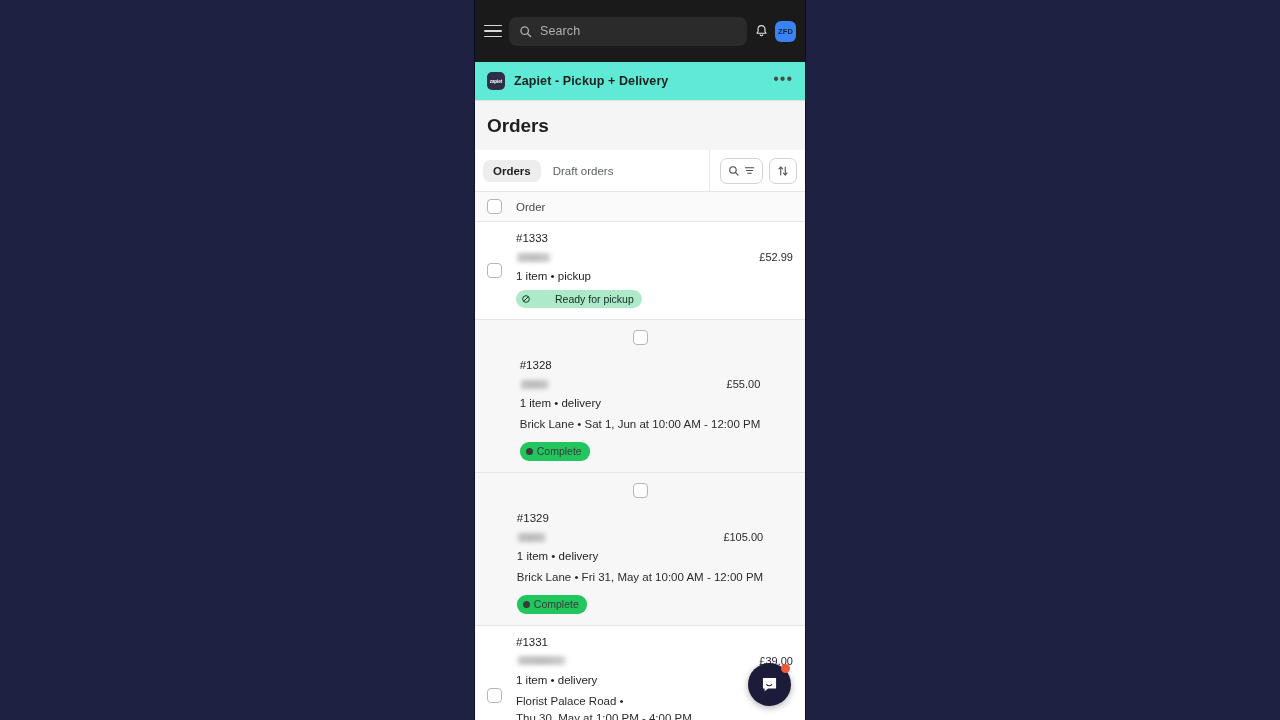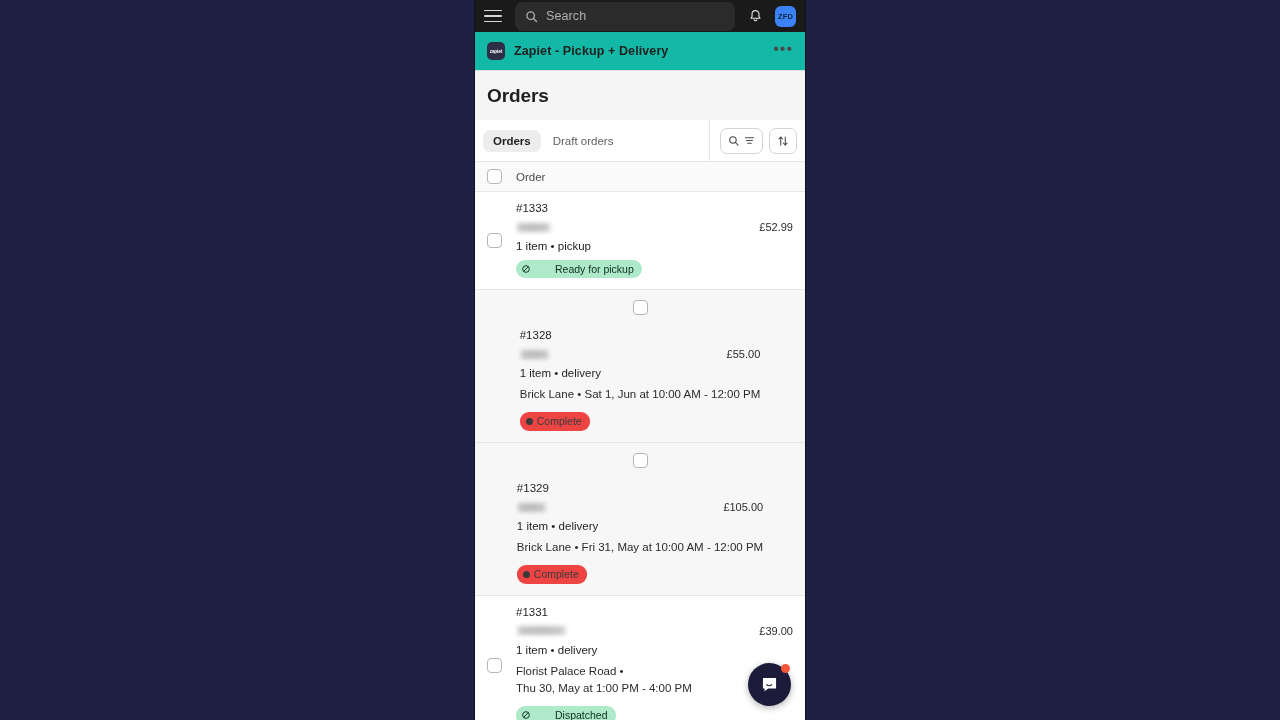--- a/index.html
+++ b/index.html
@@ -20,27 +20,27 @@
     height: 720px;
     background: #ffffff;
     overflow: hidden;
     box-sizing: border-box;
     border-left: 1px solid #0d0f26;
     border-right: 1px solid #0d0f26;
   }
 
   
   .topbar {
-    height: 32px;
+    height: 62px;
     background: #1a1a1a;
     display: flex;
     align-items: center;
     padding: 0 9px;
     box-sizing: border-box;
-    gap: 9px;
+    gap: 3px;
   }
   .hamburger {
     width: 22px;
     height: 22px;
     display: flex;
     flex-direction: column;
     justify-content: center;
     gap: 4px;
     cursor: pointer;
     flex-shrink: 0;
@@ -96,21 +96,21 @@
     align-items: center;
     justify-content: center;
     flex-shrink: 0;
     cursor: pointer;
     letter-spacing: 0.2px;
   }
 
   
   .appbar {
     height: 39px;
-    background: #14b8a6;
+    background: #5eead4;
     display: flex;
     align-items: center;
     padding: 0 12px;
     box-sizing: border-box;
     gap: 9px;
     border-bottom: 1px solid #e0e0e0;
   }
   .applogo {
     width: 18px;
     height: 18px;
@@ -296,21 +296,21 @@
   .badge {
     display: inline-flex;
     align-items: center;
     gap: 4px;
     border-radius: 9px;
     padding: 2px 8px 2px 6px;
     font-size: 10.5px;
     line-height: 1.4;
   }
   .badge.green { background: #aee9c9; color: #0f2e1e; gap: 25px; }
-  .badge.gray  { background: #ef4444; color: #3a3a3a; }
+  .badge.gray  { background: #22c55e; color: #3a3a3a; }
   .bdot {
     width: 7px; height: 7px;
     border-radius: 50%;
     background: #3a3a3a;
     flex-shrink: 0;
   }
   .bicon {
     width: 8px; height: 8px;
     flex-shrink: 0;
     display: block;

